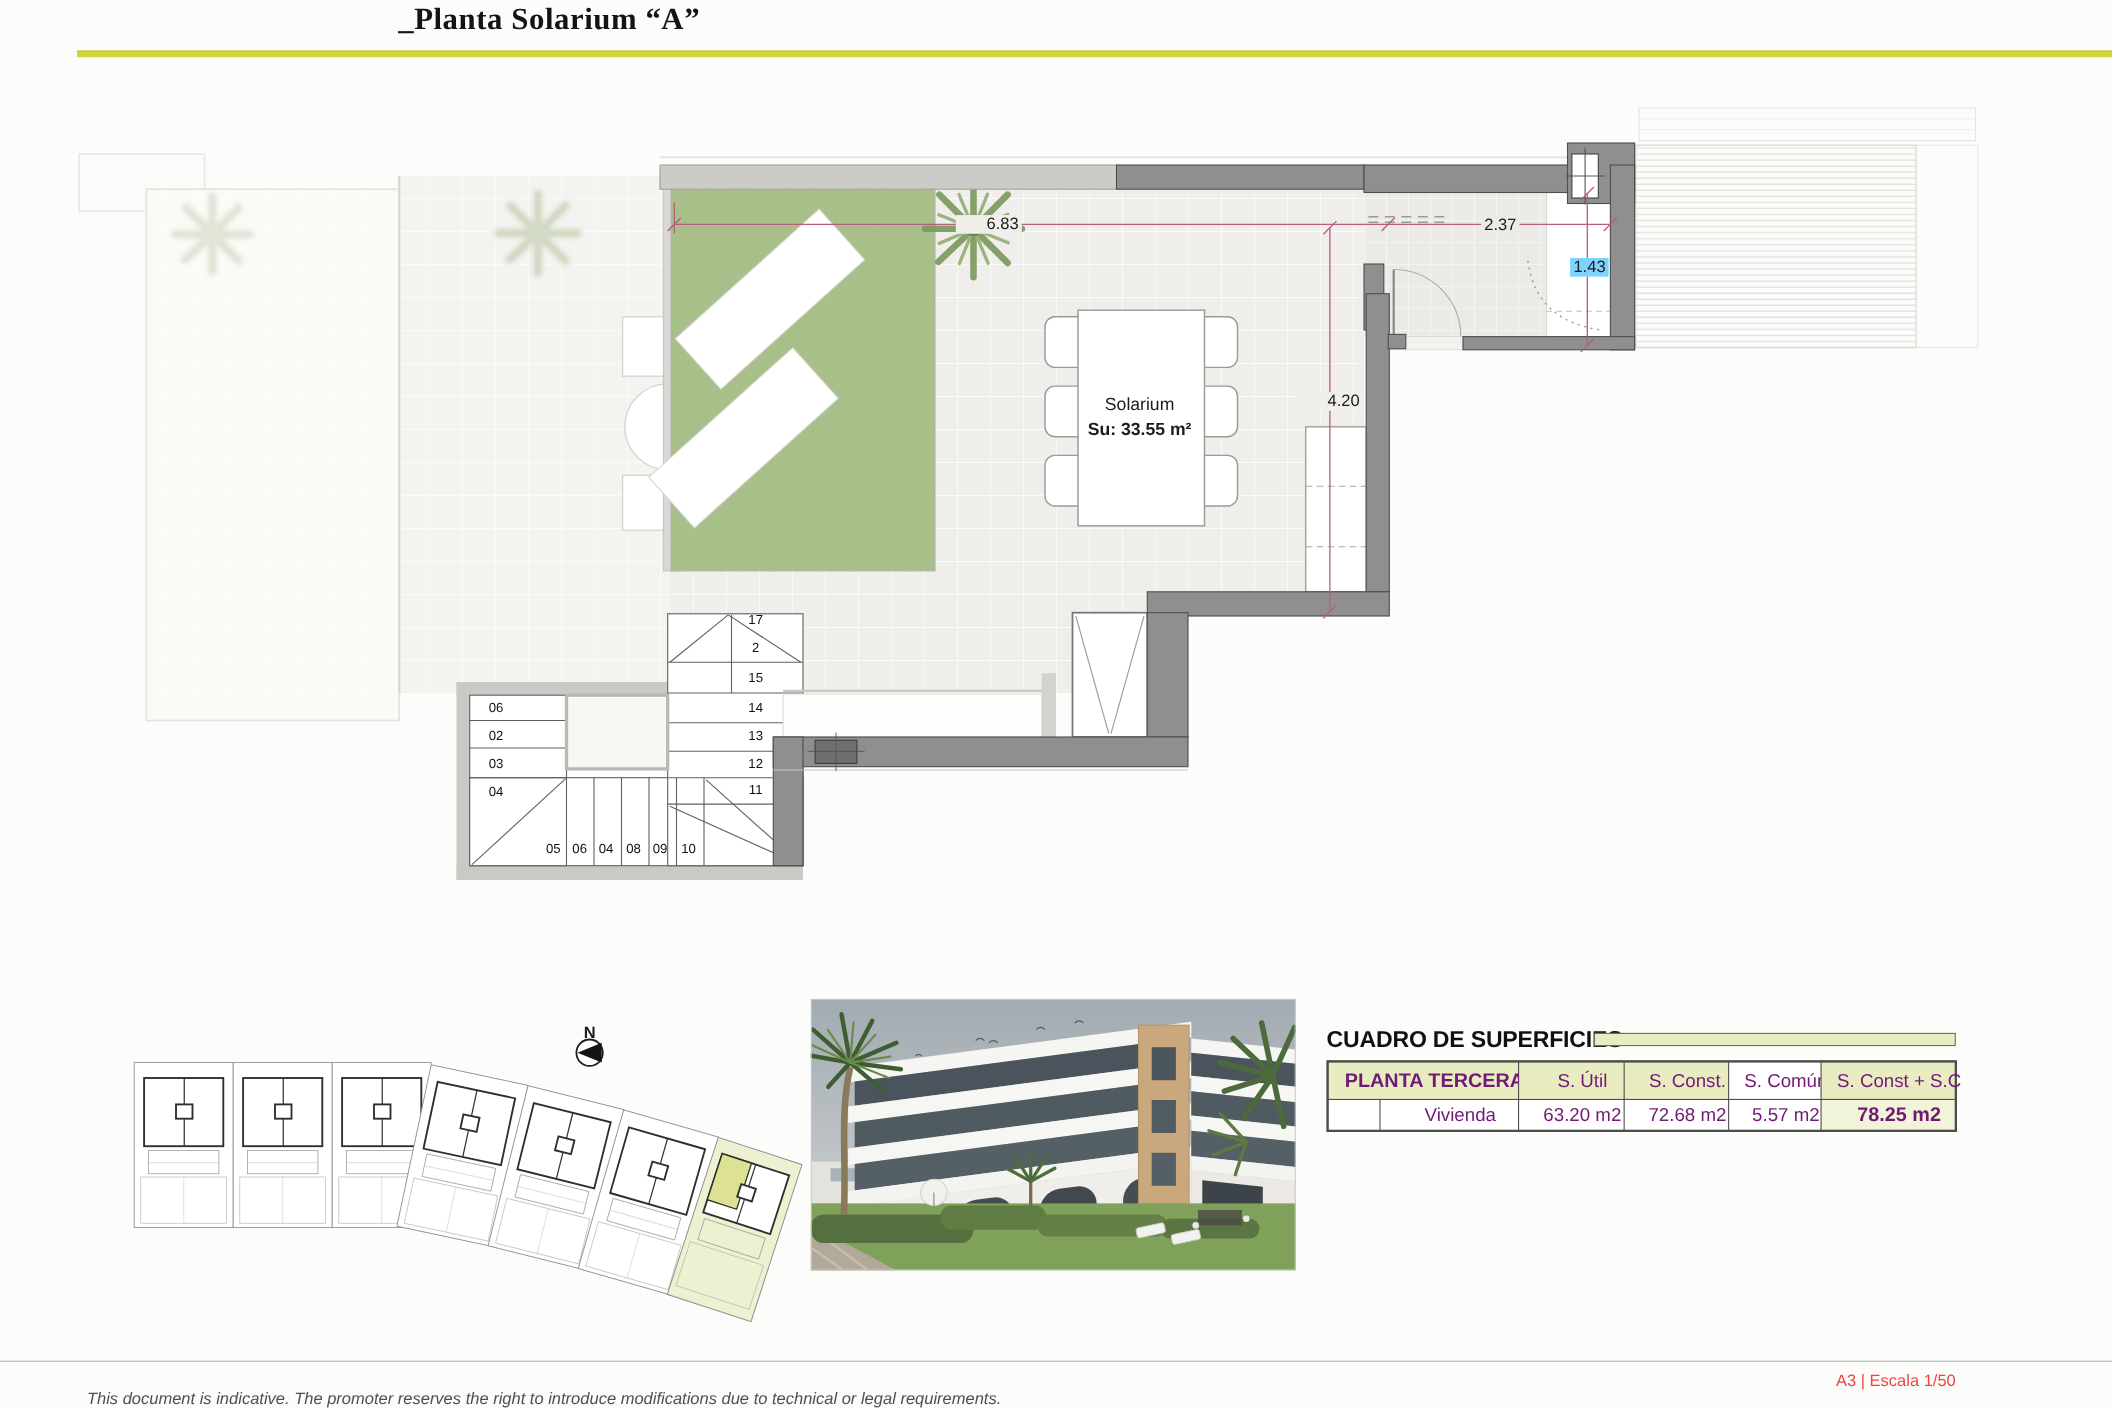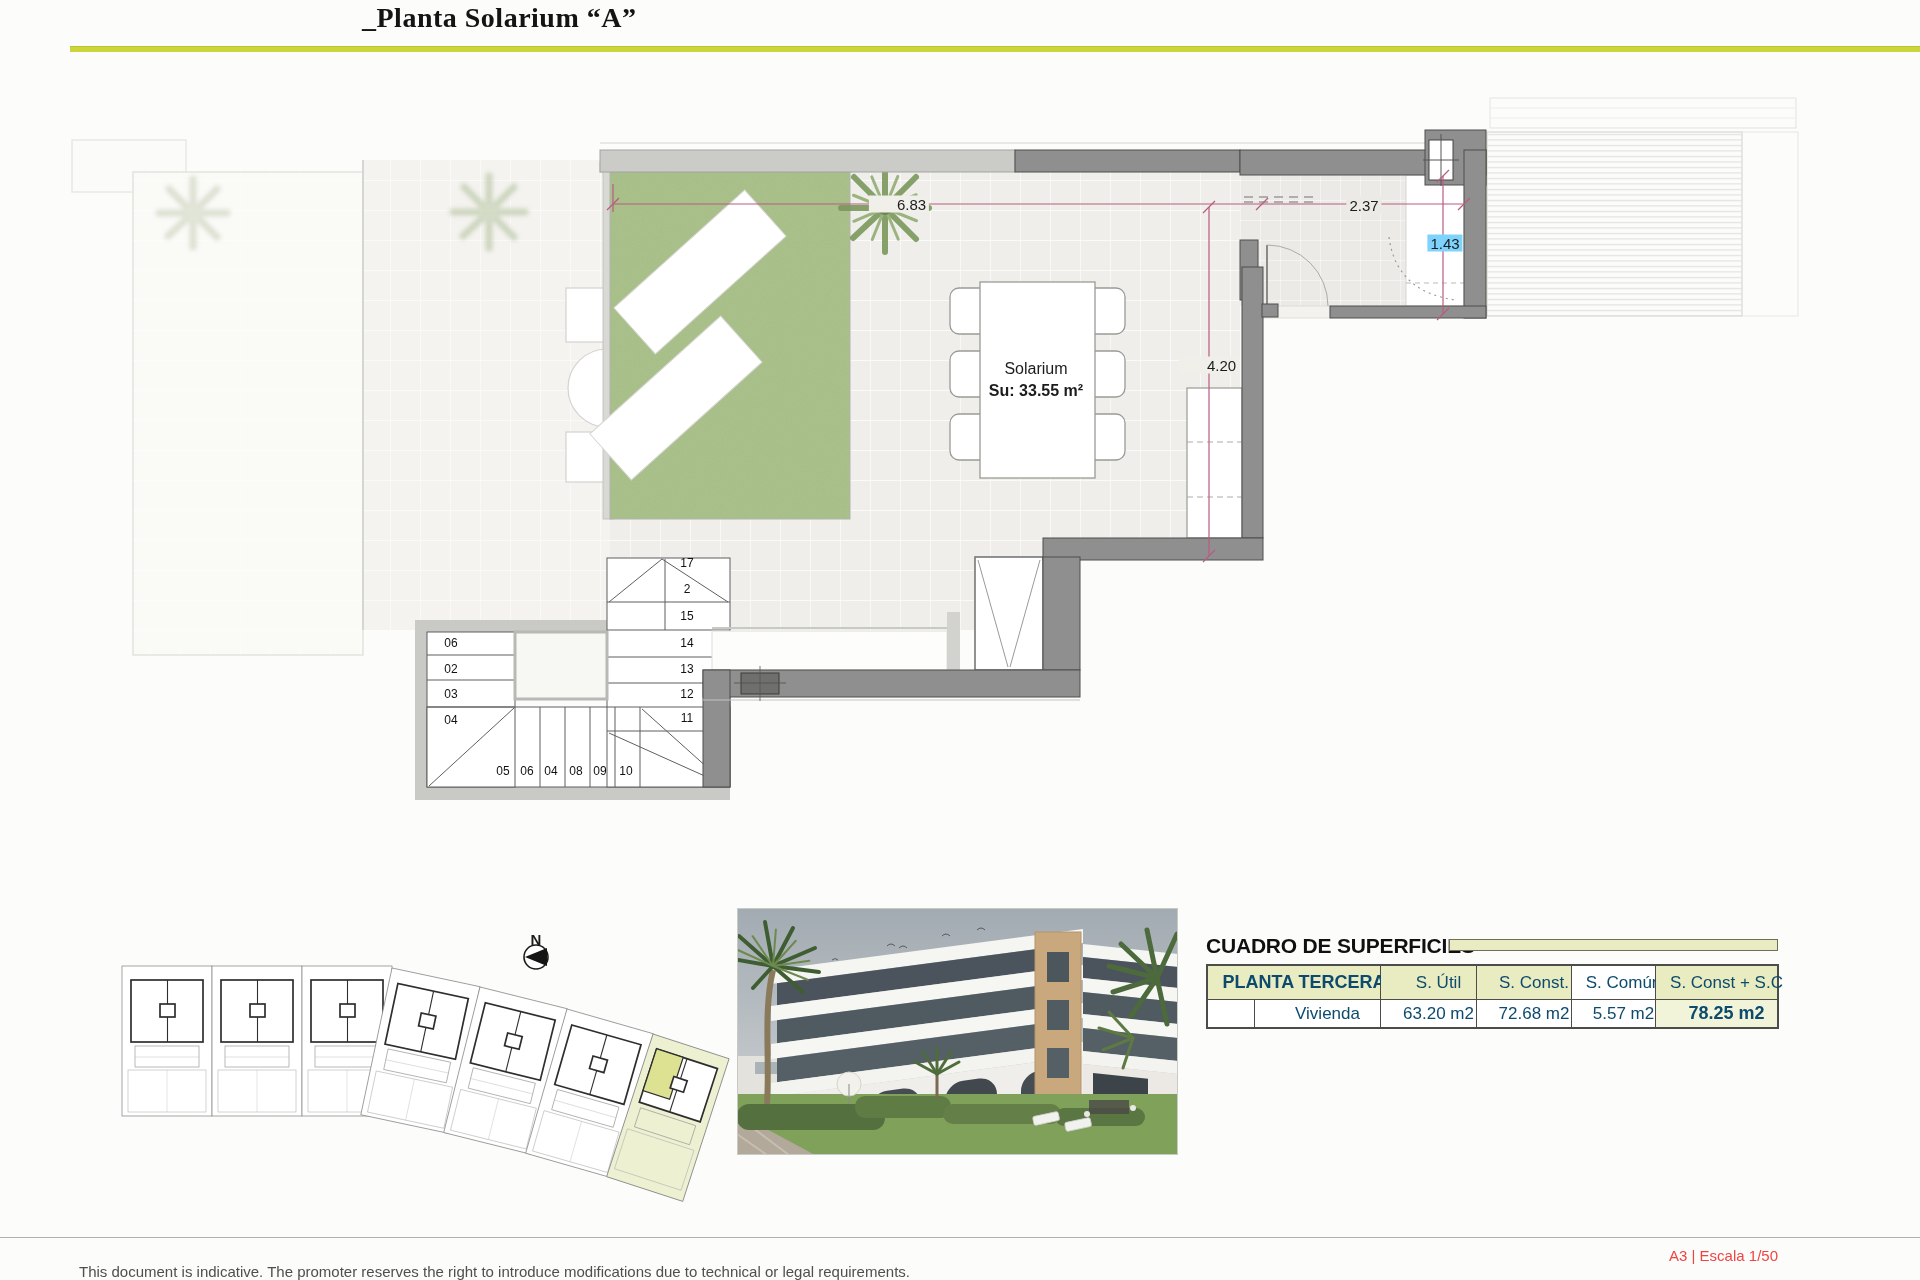--- a/index.html
+++ b/index.html
@@ -26,29 +26,29 @@
   
   .cuadro-title{position:absolute;left:1206px;top:934px;font-size:21px;font-weight:700;
                 color:#101010;letter-spacing:-.2px;white-space:nowrap;}
   .cuadro-bar{position:absolute;left:1449px;top:939px;width:329px;height:12px;
               background:#e9ecc3;border:1px solid #6f6f55;box-sizing:border-box;}
   .surf-table{position:absolute;left:1206px;top:964px;display:grid;
               grid-template-columns:46px 125px 95px 94px 83px 121px;
               grid-template-rows:33px 27px;gap:1px;background:#4c4c4a;
               border:2px solid #4c4c4a;}
   .surf-table .cell{display:flex;align-items:center;justify-content:center;
-                    background:#fff;font-size:17px;color:#0c4a6e;white-space:nowrap;padding-left:20px;}
+                    background:#fff;font-size:17px;color:#701a75;white-space:nowrap;padding-left:20px;}
   .surf-table .hdr{background:#e9ecc0;}
   .surf-table .hdr-white{background:#ffffff;}
   .surf-table .plant{grid-column:1/3;font-weight:700;font-size:18px;}
   .surf-table .total{font-weight:700;font-size:18px;background:#f2f4da;text-align:right;}
   
   .footer-sep{position:absolute;left:0;right:0;top:1237px;height:1px;background:#b0b0ae;}
   .footer-es{position:absolute;left:74px;top:1243px;font-size:16px;font-weight:700;color:#111;white-space:nowrap;}
-  .footer-en{position:absolute;left:79px;top:1263px;font-size:15px;color:#4f4f4f;white-space:nowrap;}
+  .footer-en{position:absolute;left:79px;top:1263px;font-size:15px;color:#4f4f4f;white-space:nowrap;font-style:italic;}
   .sheet-info{position:absolute;right:142px;top:1247px;font-size:15px;color:#ef4444;white-space:nowrap;}
 </style>
 </head>
 <body>
 
 <div class="page">
 
   <svg class="abs" style="left:0;top:0" width="1920" height="1280" viewBox="0 0 1920 1280">
     <defs>
       <pattern id="tiles30" width="30" height="30" patternUnits="userSpaceOnUse">

